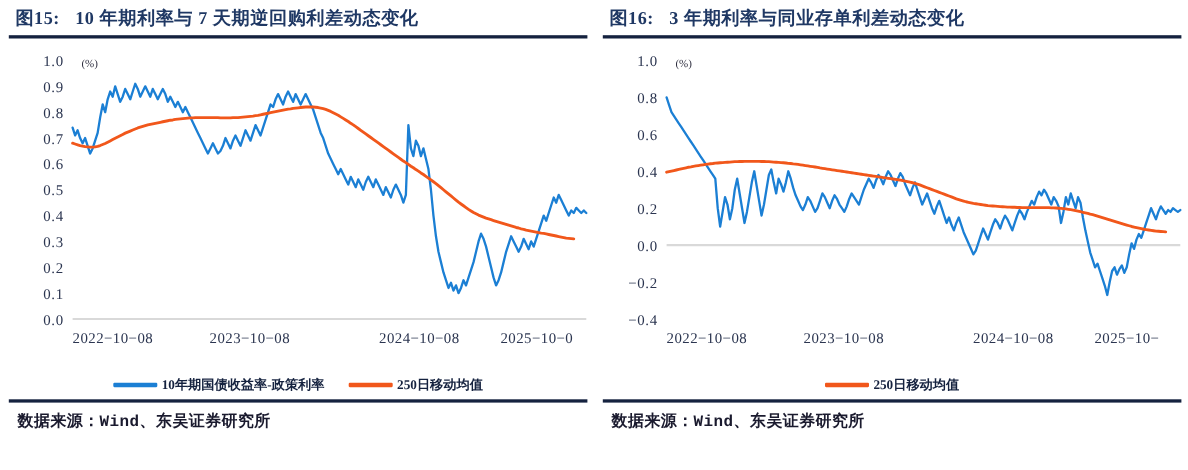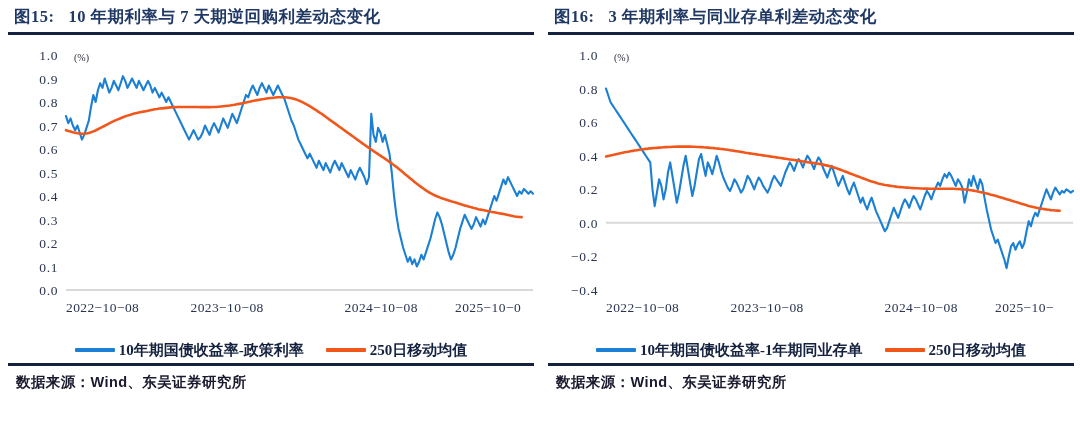--- a/index.html
+++ b/index.html
@@ -25,25 +25,25 @@
   .chart-svg{display:block;}
 
   .legend{
     display:flex;align-items:center;justify-content:center;gap:22px;
     height:26px;margin-top:2px;
   }
   .legend-item{display:flex;align-items:center;gap:4px;}
   .legend-swatch{width:40px;height:4px;border-radius:1px;display:inline-block;}
   .legend-label{
     font-family:"Liberation Serif",serif;
-    font-size:15px;color:#15223f;font-weight:bold;white-space:nowrap;
+    font-size:12px;color:#15223f;font-weight:bold;white-space:nowrap;
   }
 
   .source{
-    font-family:Liberation Sans, sans-serif;
+    font-family:Liberation Mono, monospace;
     font-weight:bold;font-size:14.5px;color:#1a1a2e;
     padding:7px 0 0 8px;white-space:nowrap;letter-spacing:0.4px;
   }
   text.ytick, text.xtick{
     font-family:"Liberation Serif",serif;fill:#2b3550;
   }
 </style>
 </head>
 <body>
 
@@ -120,24 +120,20 @@
           <polyline points="58.00,121.55 60.21,121.05 62.43,120.55 64.64,120.04 66.85,119.54 69.07,119.04 71.28,118.53 73.49,118.03 75.71,117.53 77.92,117.02 80.13,116.69 82.35,116.18 84.56,115.85 86.77,115.51 88.99,115.18 91.20,114.84 93.41,114.50 95.63,114.17 97.84,113.83 100.05,113.66 102.27,113.33 104.48,113.16 106.69,112.99 108.91,112.83 111.12,112.66 113.33,112.49 115.55,112.32 117.76,112.15 119.97,111.99 122.18,111.99 124.40,111.82 126.61,111.82 128.82,111.65 131.04,111.65 133.25,111.65 135.46,111.65 137.68,111.65 139.89,111.65 142.10,111.65 144.32,111.82 146.53,111.82 148.74,111.99 150.96,111.99 153.17,112.15 155.38,112.32 157.60,112.49 159.81,112.66 162.02,112.83 164.24,112.99 166.45,113.16 168.66,113.50 170.88,113.66 173.09,114.00 175.30,114.17 177.52,114.50 179.73,114.84 181.94,115.18 184.16,115.51 186.37,115.85 188.58,116.18 190.80,116.52 193.01,116.85 195.22,117.19 197.44,117.69 199.65,118.03 201.86,118.36 204.08,118.70 206.29,119.04 208.50,119.37 210.72,119.71 212.93,120.04 215.14,120.38 217.36,120.71 219.57,121.05 221.78,121.39 224.00,121.72 226.21,122.06 228.42,122.39 230.64,122.73 232.85,123.06 235.06,123.40 237.27,123.74 239.49,124.07 241.70,124.41 243.91,124.74 246.13,125.08 248.34,125.41 250.55,125.75 252.77,126.09 254.98,126.42 257.19,126.76 259.41,127.09 261.62,127.43 263.83,127.76 266.05,128.10 268.26,128.44 270.47,128.77 272.69,129.11 274.90,129.61 277.11,130.11 279.33,130.62 281.54,131.12 283.75,131.79 285.97,132.46 288.18,133.14 290.39,133.97 292.61,134.81 294.82,135.65 297.03,136.49 299.25,137.33 301.46,138.17 303.67,139.01 305.89,139.85 308.10,140.69 310.31,141.53 312.53,142.37 314.74,143.21 316.95,144.05 319.17,144.89 321.38,145.72 323.59,146.40 325.81,147.07 328.02,147.74 330.23,148.41 332.45,148.91 334.66,149.42 336.87,149.92 339.09,150.26 341.30,150.59 343.51,150.93 345.73,151.26 347.94,151.60 350.15,151.94 352.36,152.10 354.58,152.27 356.79,152.44 359.00,152.61 361.22,152.78 363.43,152.94 365.64,153.11 367.86,153.28 370.07,153.28 372.28,153.45 374.50,153.45 376.71,153.61 378.92,153.61 381.14,153.78 383.35,153.78 385.56,153.78 387.78,153.78 389.99,153.78 392.20,153.78 394.42,153.78 396.63,153.78 398.84,153.78 401.06,153.78 403.27,153.78 405.48,153.78 407.70,153.95 409.91,153.95 412.12,154.12 414.34,154.29 416.55,154.45 418.76,154.62 420.98,154.96 423.19,155.29 425.40,155.63 427.62,155.96 429.83,156.47 432.04,156.97 434.26,157.48 436.47,157.98 438.68,158.48 440.90,158.99 443.11,159.66 445.32,160.16 447.54,160.83 449.75,161.50 451.96,162.17 454.18,162.85 456.39,163.52 458.60,164.19 460.82,164.86 463.03,165.53 465.24,166.20 467.45,166.88 469.67,167.55 471.88,168.22 474.09,168.89 476.31,169.56 478.52,170.23 480.73,170.90 482.95,171.41 485.16,171.91 487.37,172.41 489.59,172.92 491.80,173.42 494.01,173.76 496.23,174.09 498.44,174.43 500.65,174.76 502.87,175.10 505.08,175.27 507.29,175.44 509.51,175.60 511.72,175.77" fill="none" stroke="#f1571b" stroke-width="2.6" stroke-linejoin="round" stroke-linecap="round"></polyline>
           <text x="58" y="277" font-size="13.5" class="xtick" text-anchor="start" letter-spacing="0.4">2022−10−08</text>
           <text x="219.11499999999998" y="277" font-size="13.5" class="xtick" text-anchor="middle" letter-spacing="0.4">2023−10−08</text>
           <text x="373.225" y="277" font-size="13.5" class="xtick" text-anchor="middle" letter-spacing="0.4">2024−10−08</text>
           <text x="447" y="277" font-size="13.5" class="xtick" text-anchor="start" letter-spacing="0.4">2025−10−</text>
         </svg>
     </div>
 
     <div class="legend">
       <div class="legend-item">
-        <span class="legend-swatch" style="background:#1b7fd4"></span>
-        <span class="legend-label">10年期国债收益率-1年期同业存单</span>
-      </div>
-      <div class="legend-item">
         <span class="legend-swatch" style="background:#f1571b"></span>
         <span class="legend-label">250日移动均值</span>
       </div>
     </div>
 
     <div class="rule-bottom"></div>
     <div class="source">数据来源：Wind、东吴证券研究所</div>
   </div>
 
 </div>

